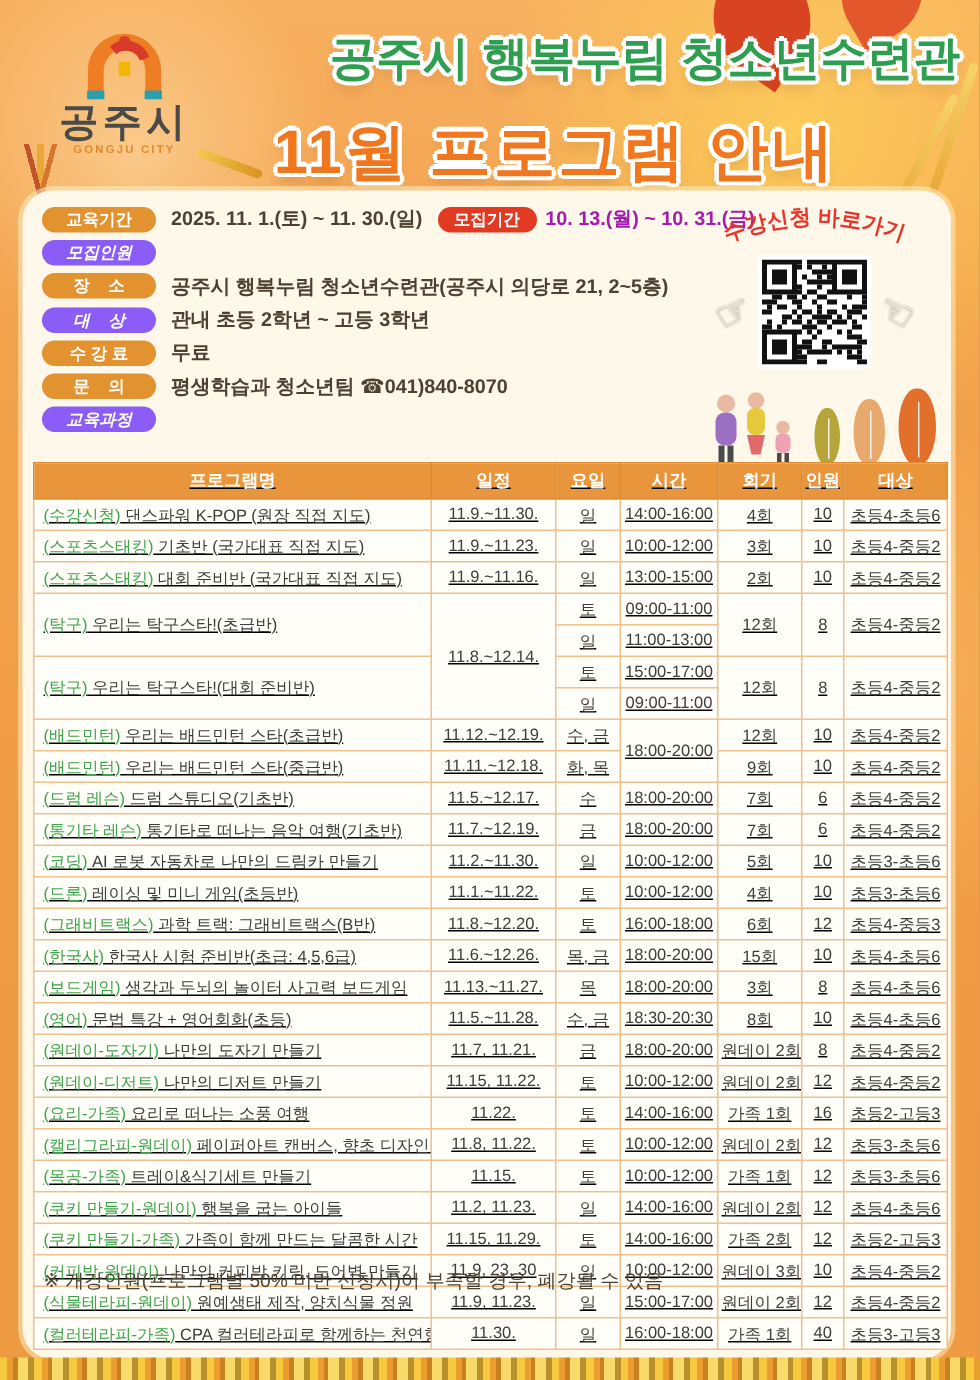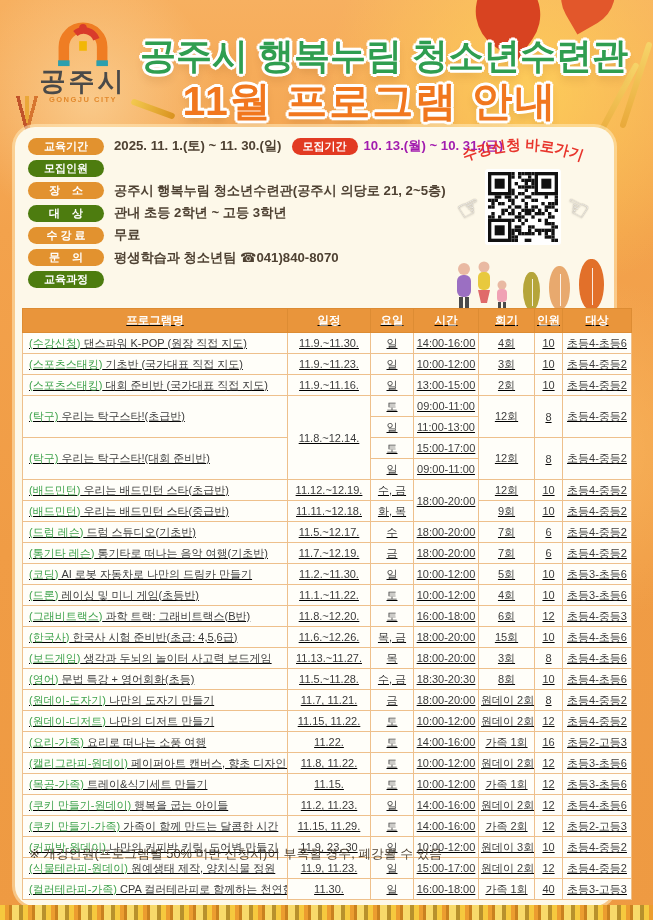--- a/index.html
+++ b/index.html
@@ -24,36 +24,36 @@
     background:
       linear-gradient(75deg,transparent 48%, #b43b1a 48%, #b43b1a 52%, transparent 52%),
       linear-gradient(105deg,transparent 48%, #d0641f 48%, #d0641f 52%, transparent 52%),
       linear-gradient(90deg,transparent 47%, #e8a32b 47%, #e8a32b 53%, transparent 53%);
     opacity:.8;}
   
   .logo{position:absolute;left:28px;top:22px;width:110px;text-align:center;}
   .logo svg{display:block;margin:0 auto;}
   .logo-city{font-size:26px;font-weight:bold;color:#4a4a49;letter-spacing:3px;line-height:1.05;}
   .logo-en{font-size:7.5px;font-weight:bold;color:#e2892c;letter-spacing:1.5px;}
-  .title1{position:absolute;left:140px;top:32px;width:500px;text-align:left;
-    font-size:36px;font-weight:bold;color:#2f9e50;letter-spacing:0px;}
+  .title1{position:absolute;left:140px;top:18px;width:500px;text-align:right;
+    font-size:31px;font-weight:bold;color:#2f9e50;letter-spacing:0px;}
   .title2{position:absolute;left:120px;top:74px;width:500px;text-align:center;
     font-size:41px;font-weight:bold;color:#f1771e;letter-spacing:2px;}
   .outline-white{text-shadow:3px 0 0 #fff,-3px 0 0 #fff,0 3px 0 #fff,0 -3px 0 #fff,
     2px 2px 0 #fff,-2px 2px 0 #fff,2px -2px 0 #fff,-2px -2px 0 #fff,0 6px 8px rgba(120,60,0,.22);}
   
   .panel{position:absolute;left:15px;top:127px;width:599px;height:779px;
-    background:#fdf8e9;border-radius:20px;box-shadow:0 0 0 3px rgba(255,235,190,.55);}
+    background:#fdf8e9;border-radius:20px;box-shadow:0 0 0 3px rgba(255,235,190,.55);padding-left:20px;}
   
   .info{position:absolute;left:13px;top:8px;width:470px;}
   .info-row{display:flex;align-items:center;height:22.3px;white-space:pre;}
   .badge{flex:none;width:76px;height:17px;border-radius:9px;color:#fff;font-weight:bold;
     font-size:11px;display:flex;align-items:center;justify-content:center;white-space:pre;}
   .badge.orange{background:#e2922f;}
-  .badge.olive{background:#4d7c0f;}
+  .badge.olive{background:#8b5cf6;font-style:italic;}
   .badge.red{background:#e23a22;width:66px;margin:0 6px 0 10px;}
   .info-text{margin-left:10px;font-size:13.2px;font-weight:bold;color:#4e4132;}
   .seg{font-size:13.2px;font-weight:bold;color:#4e4132;}
   .seg.red{color:#a21caf;}
   
   .qr-block{position:absolute;right:8px;top:8px;width:166px;text-align:center;}
   .qr-row{display:flex;align-items:center;justify-content:center;gap:4px;}
   .hand{font-family:"DejaVu Sans",sans-serif;font-size:27px;color:#fff;
     text-shadow:0 0 1px #6b5b3e,0 1px 2px rgba(0,0,0,.25);}
   .hand.left{transform:rotate(-28deg);}

